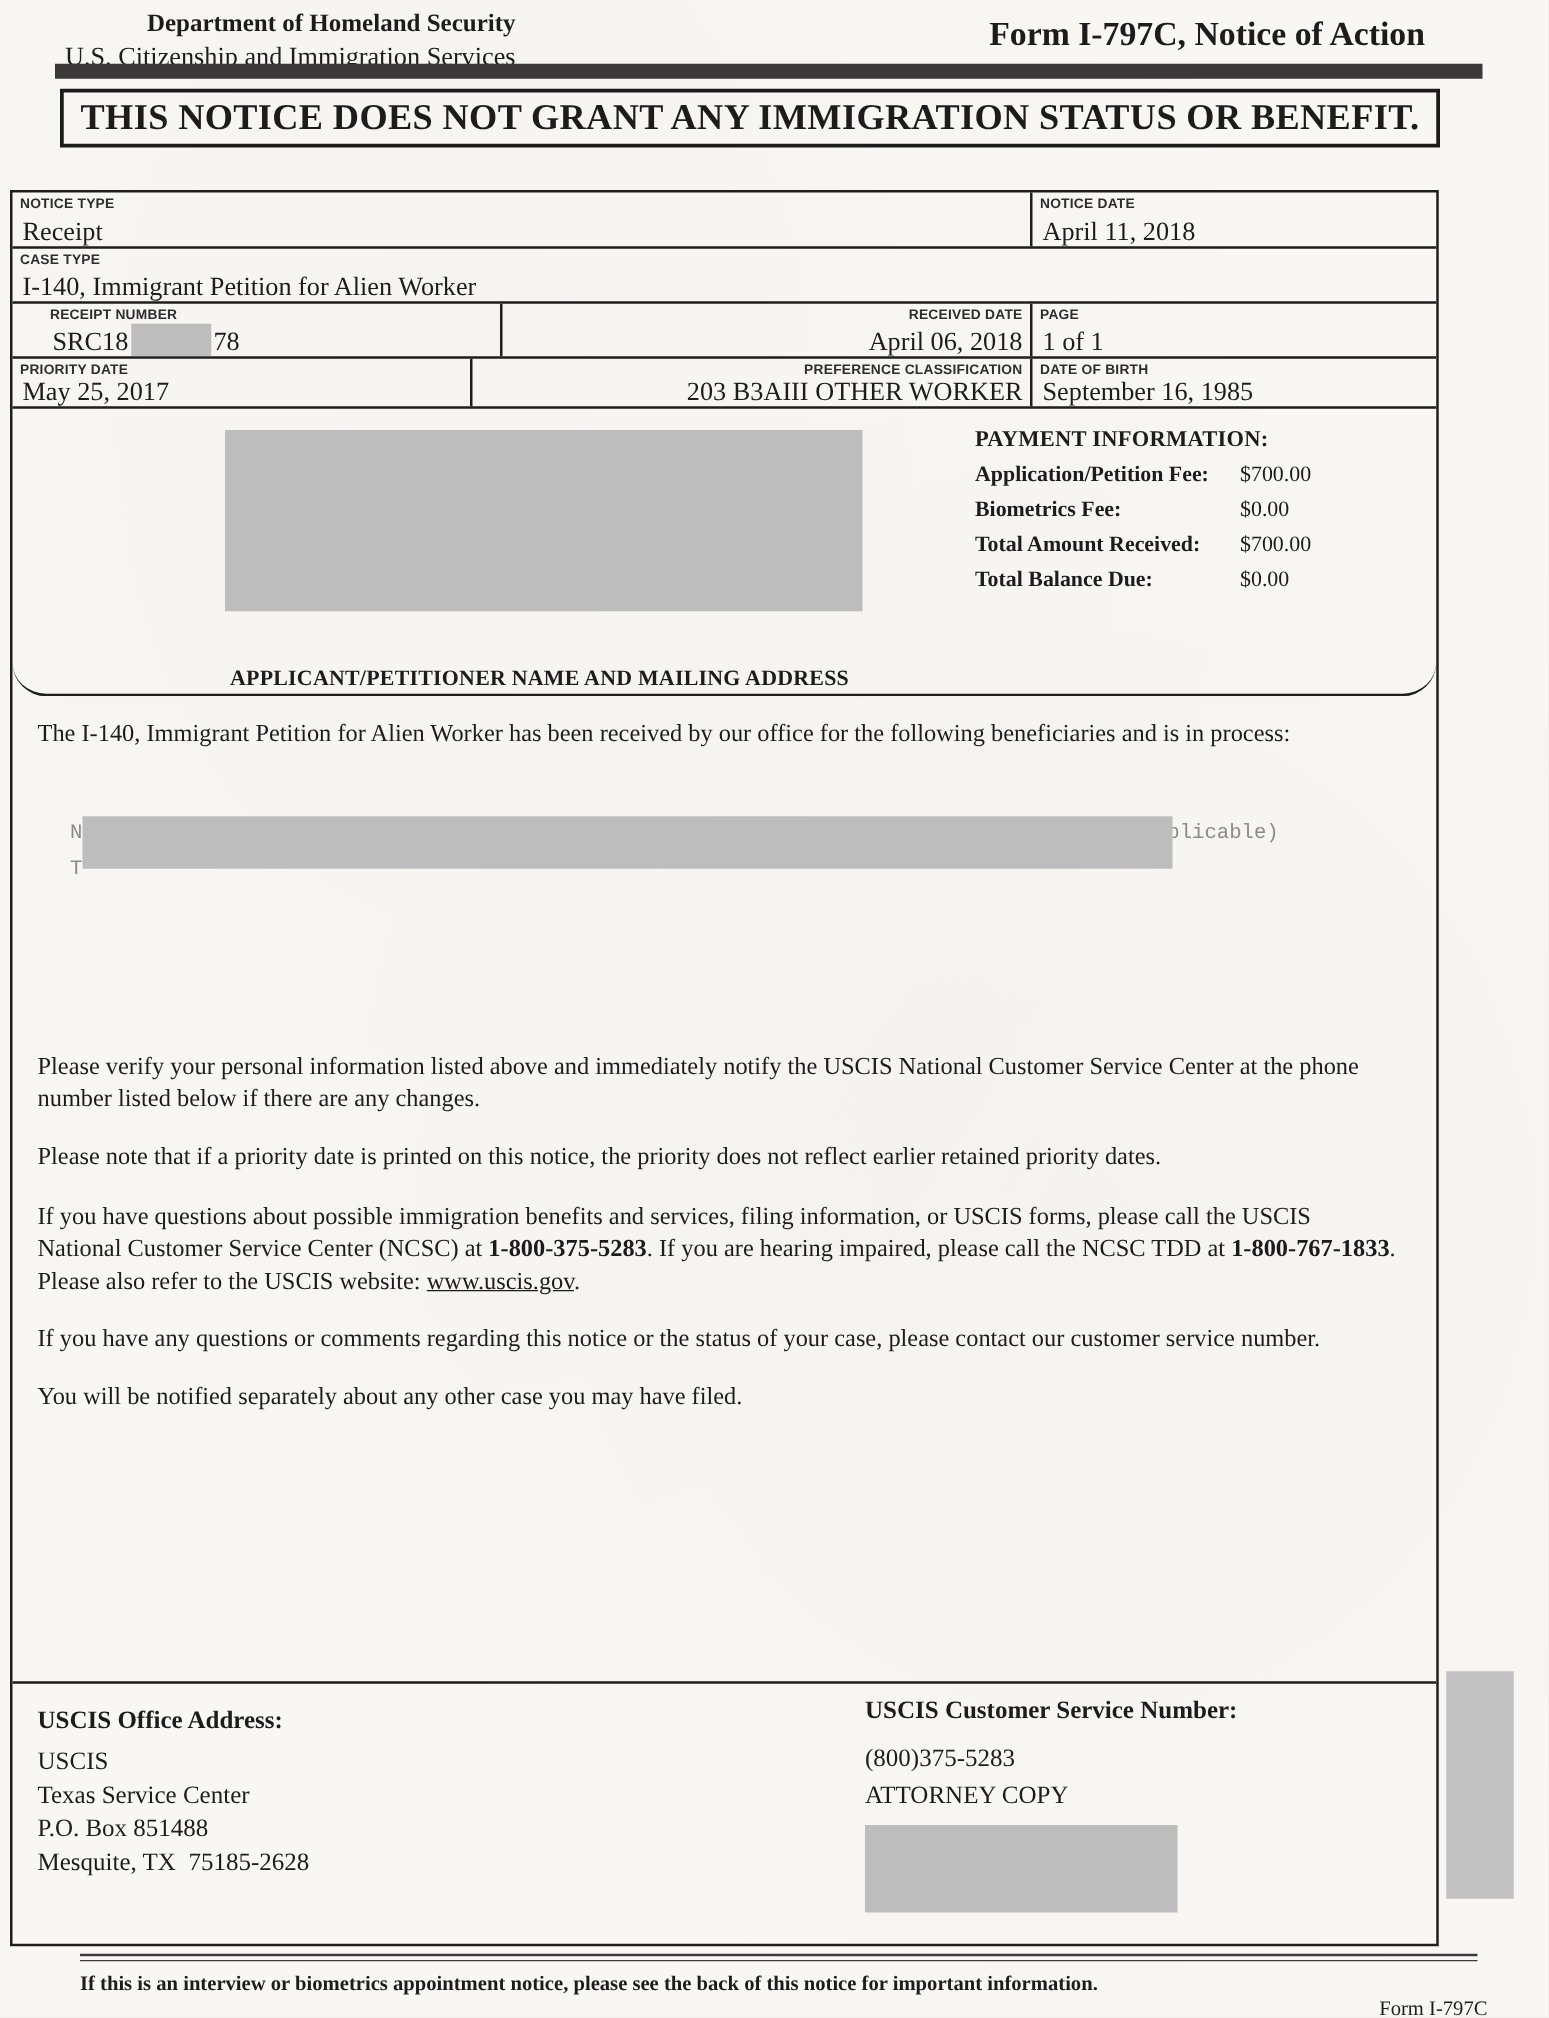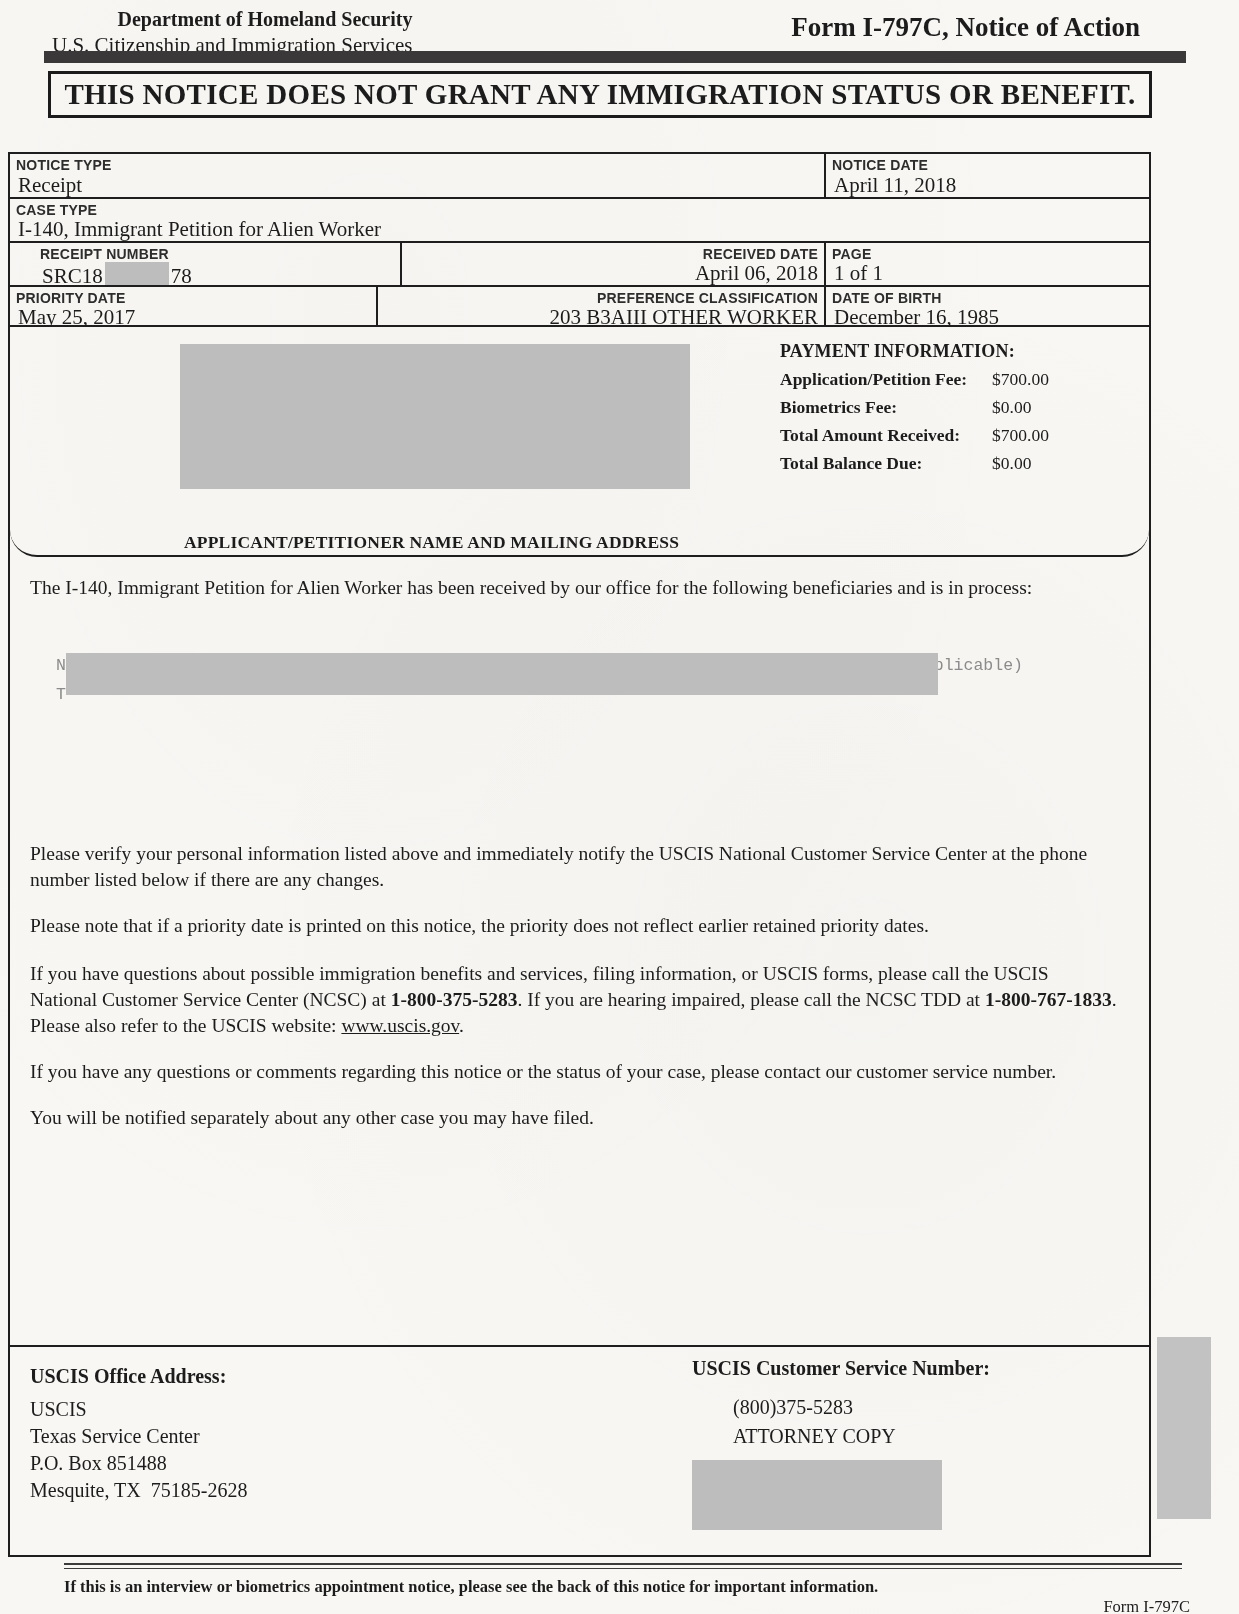--- a/index.html
+++ b/index.html
@@ -24,21 +24,21 @@
   .banner {
     position:absolute; left:48px; top:71px; width:1104px; height:47px;
     border:3px solid #1b1b1b; display:flex; align-items:center; justify-content:center;
     font-weight:bold; font-size:29px; letter-spacing:0.3px; white-space:nowrap;
   }
   
   .doc { position:absolute; left:8px; top:152px; width:1143px; border:2px solid #1e1e1e; }
   .row { display:flex; border-bottom:2px solid #1e1e1e; }
   .r1 { height:45px; } .r2 { height:44px; } .r3 { height:44px;padding-left:24px; } .r4 { height:40px; }
   .cell { position:relative; display:flex; flex-direction:column; justify-content:space-between; padding:3px 6px 1px 6px; overflow:hidden; }
-  .lbl { font-family:"Liberation Sans", sans-serif; font-size:14px; font-weight:bold; color:#2d2d2d; letter-spacing:0.2px; }
+  .lbl { font-family:"Liberation Sans", sans-serif; font-size:11px; font-weight:bold; color:#2d2d2d; letter-spacing:0.2px; }
   .val { font-size:21px; line-height:22px; padding-left:2px; white-space:nowrap; }
   .w-main { flex:1; } .w-right { width:325px; border-left:2px solid #1e1e1e; }
   .w-c1 { width:366px; } .w-c2 { flex:1; border-left:2px solid #1e1e1e;text-align:right; }
   .redact { background:#bdbdbd; }
   .receipt-box { display:inline-block; width:64px; height:26px; margin:0 2px -5px 2px; }
   
   .mid { position:relative; height:230px; border-bottom:2px solid #1e1e1e;border-radius:27px; }
   .addr-redact { position:absolute; left:170px; top:17px; width:510px; height:145px; }
   .payment { position:absolute; left:770px; top:14px; width:365px; }
   .payment .pt { font-weight:bold; font-size:18px; letter-spacing:0.2px; }
@@ -59,21 +59,21 @@
   .p5 { margin-top:20px; } .p6 { margin-top:20px; }
   .b { font-weight:bold; }
   .u { text-decoration:underline; }
   
   .bottombox { position:relative; height:208px; }
   .office { position:absolute; left:20px; top:18px; }
   .bt { font-weight:bold; font-size:20px; }
   .office .bt { margin-bottom:8px; }
   .addr-line { font-size:20px; line-height:27px; white-space:pre-wrap; }
   .cs { position:absolute; left:682px; top:10px; }
-  .cs-line { font-size:20px; line-height:27px; margin-top:2px;margin-left:41px; }
+  .cs-line { font-size:20px; line-height:27px; margin-top:2px; }
   .cs .phone { margin-top:14px; }
   .cs-redact { margin-top:10px; width:250px; height:70px; background:#bdbdbd; }
   .right-strip { position:absolute; left:1157px; top:1337px; width:54px; height:182px; background:#c2c2c2; }
   
   .foot-rule { position:absolute; left:64px; top:1563px; width:1118px; height:6px; border-top:2.5px solid #3c3c3c; border-bottom:1.5px solid #3c3c3c; }
   .foot { position:absolute; left:64px; top:1577px; width:1126px; display:flex; font-size:16.5px; }
   .foot .note { font-weight:bold; flex:1; }
   .foot .ref { white-space:pre-wrap; margin-left:14px; }
   .foot .ref span { margin-left:12px; }
   .foot .ref span:first-child { margin-left:0; }
@@ -130,21 +130,21 @@
       <div class="cell w-c1">
         <div class="lbl">PRIORITY DATE</div>
         <div class="val">May 25, 2017</div>
       </div>
       <div class="cell w-c2">
         <div class="lbl">PREFERENCE CLASSIFICATION</div>
         <div class="val">203 B3AIII OTHER WORKER</div>
       </div>
       <div class="cell w-right">
         <div class="lbl">DATE OF BIRTH</div>
-        <div class="val">December 16, 1985</div>
+        <div class="val">September 16, 1985</div>
       </div>
     </div>
 
     <div class="mid">
       <div class="addr-redact redact"></div>
       <div class="payment">
         <div class="pt">PAYMENT INFORMATION:</div>
         <div class="prow">
           <span class="pl">Application/Petition Fee:</span>
           <span class="pv">$700.00</span>

